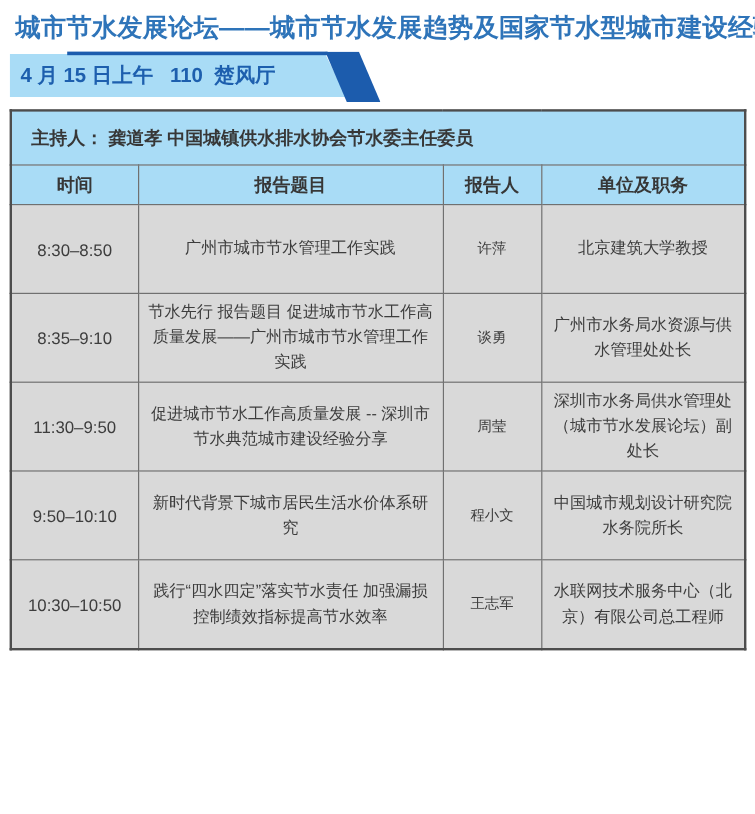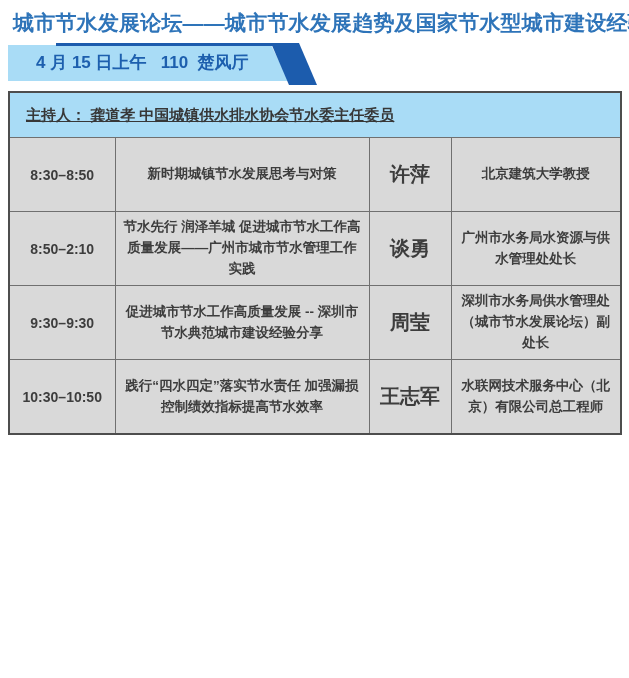--- a/index.html
+++ b/index.html
@@ -24,21 +24,21 @@
   .banner-topline{
     position:absolute;left:48px;top:0;width:217px;height:3px;
     background:var(--dark-blue,#1c5cad);
   }
   .banner-ribbon{
     position:absolute;left:0;top:0;width:312px;height:42px;
     background:var(--dark-blue,#1c5cad);
     clip-path:polygon(263px 0,291px 0,309px 42px,281px 42px);
   }
   .banner-text{
-    position:absolute;left:28px;top:2px;height:36px;line-height:36px;
+    position:absolute;left:9px;top:2px;height:36px;line-height:36px;
     font-size:17px;font-weight:bold;color:var(--banner-blue,#1d5fae);
     white-space:pre;
   }
   
   table.agenda{
     position:absolute;left:8px;top:91px;width:612px;
     border-collapse:collapse;table-layout:fixed;
     border:2px solid #4d4d4d;
   }
   table.agenda td,table.agenda th{
@@ -48,34 +48,33 @@
     padding:2px 8px;
     word-break:break-word;
   }
   .col-time{width:106px;}
   .col-title{width:254px;}
   .col-speaker{width:82px;}
   .col-affil{width:170px;}
   tr.host-row td{
     background:var(--light-blue,#a9dcf6);
     height:40px;text-align:left;padding-left:16px;
-    font-size:15px;font-weight:bold;color:#373737;text-decoration:underline;
+    font-size:15px;font-weight:bold;color:#373737;
   }
   tr.header-row th{
     background:var(--light-blue,#a9dcf6);
     height:28px;font-size:15px;font-weight:bold;color:#373737;
   }
   tr.body-row td{
     background:var(--row-gray,#d9d9d9);
     height:69px;
-    font-weight:bold;
   }
   td.cell-time{font-size:14px;}
   td.cell-title{font-size:13.5px;line-height:1.55;padding:2px 14px;}
-  td.cell-speaker{font-size:20px;}
+  td.cell-speaker{font-size:12px;}
   td.cell-affil{font-size:13.5px;line-height:1.55;}
 </style>
 </head>
 <body>
 
 <div class="page-title">城市节水发展论坛——城市节水发展趋势及国家节水型城市建设经验</div>
 
 <div class="banner">
   <div class="banner-light"></div>
   <div class="banner-topline"></div>
@@ -87,37 +86,49 @@
   <colgroup>
     <col class="col-time">
       <col class="col-title">
       <col class="col-speaker">
       <col class="col-affil">
   </colgroup>
   <tbody>
     <tr class="host-row">
       <td colspan="4">主持人： 龚道孝 中国城镇供水排水协会节水委主任委员</td>
     </tr>
+    <tr class="header-row">
+      <th>时间</th>
+      <th>报告题目</th>
+      <th>报告人</th>
+      <th>单位及职务</th>
+    </tr>
   <tr class="body-row">
     <td class="cell-time">8:30–8:50</td>
-    <td class="cell-title">新时期城镇节水发展思考与对策</td>
+    <td class="cell-title">广州市城市节水管理工作实践</td>
     <td class="cell-speaker">许萍</td>
     <td class="cell-affil">北京建筑大学教授</td>
   </tr>
       <tr class="body-row">
-    <td class="cell-time">8:50–2:10</td>
-    <td class="cell-title">节水先行 润泽羊城 促进城市节水工作高质量发展——广州市城市节水管理工作实践</td>
+    <td class="cell-time">8:35–9:10</td>
+    <td class="cell-title">节水先行 报告题目 促进城市节水工作高质量发展——广州市城市节水管理工作实践</td>
     <td class="cell-speaker">谈勇</td>
     <td class="cell-affil">广州市水务局水资源与供水管理处处长</td>
   </tr>
       <tr class="body-row">
-    <td class="cell-time">9:30–9:30</td>
+    <td class="cell-time">11:30–9:50</td>
     <td class="cell-title">促进城市节水工作高质量发展 -- 深圳市节水典范城市建设经验分享</td>
     <td class="cell-speaker">周莹</td>
     <td class="cell-affil">深圳市水务局供水管理处（城市节水发展论坛）副处长</td>
+  </tr>
+      <tr class="body-row">
+    <td class="cell-time">9:50–10:10</td>
+    <td class="cell-title">新时代背景下城市居民生活水价体系研究</td>
+    <td class="cell-speaker">程小文</td>
+    <td class="cell-affil">中国城市规划设计研究院水务院所长</td>
   </tr>
       <tr class="body-row">
     <td class="cell-time">10:30–10:50</td>
     <td class="cell-title">践行“四水四定”落实节水责任 加强漏损控制绩效指标提高节水效率</td>
     <td class="cell-speaker">王志军</td>
     <td class="cell-affil">水联网技术服务中心（北京）有限公司总工程师</td>
   </tr>
     </tbody>
 </table>
 

